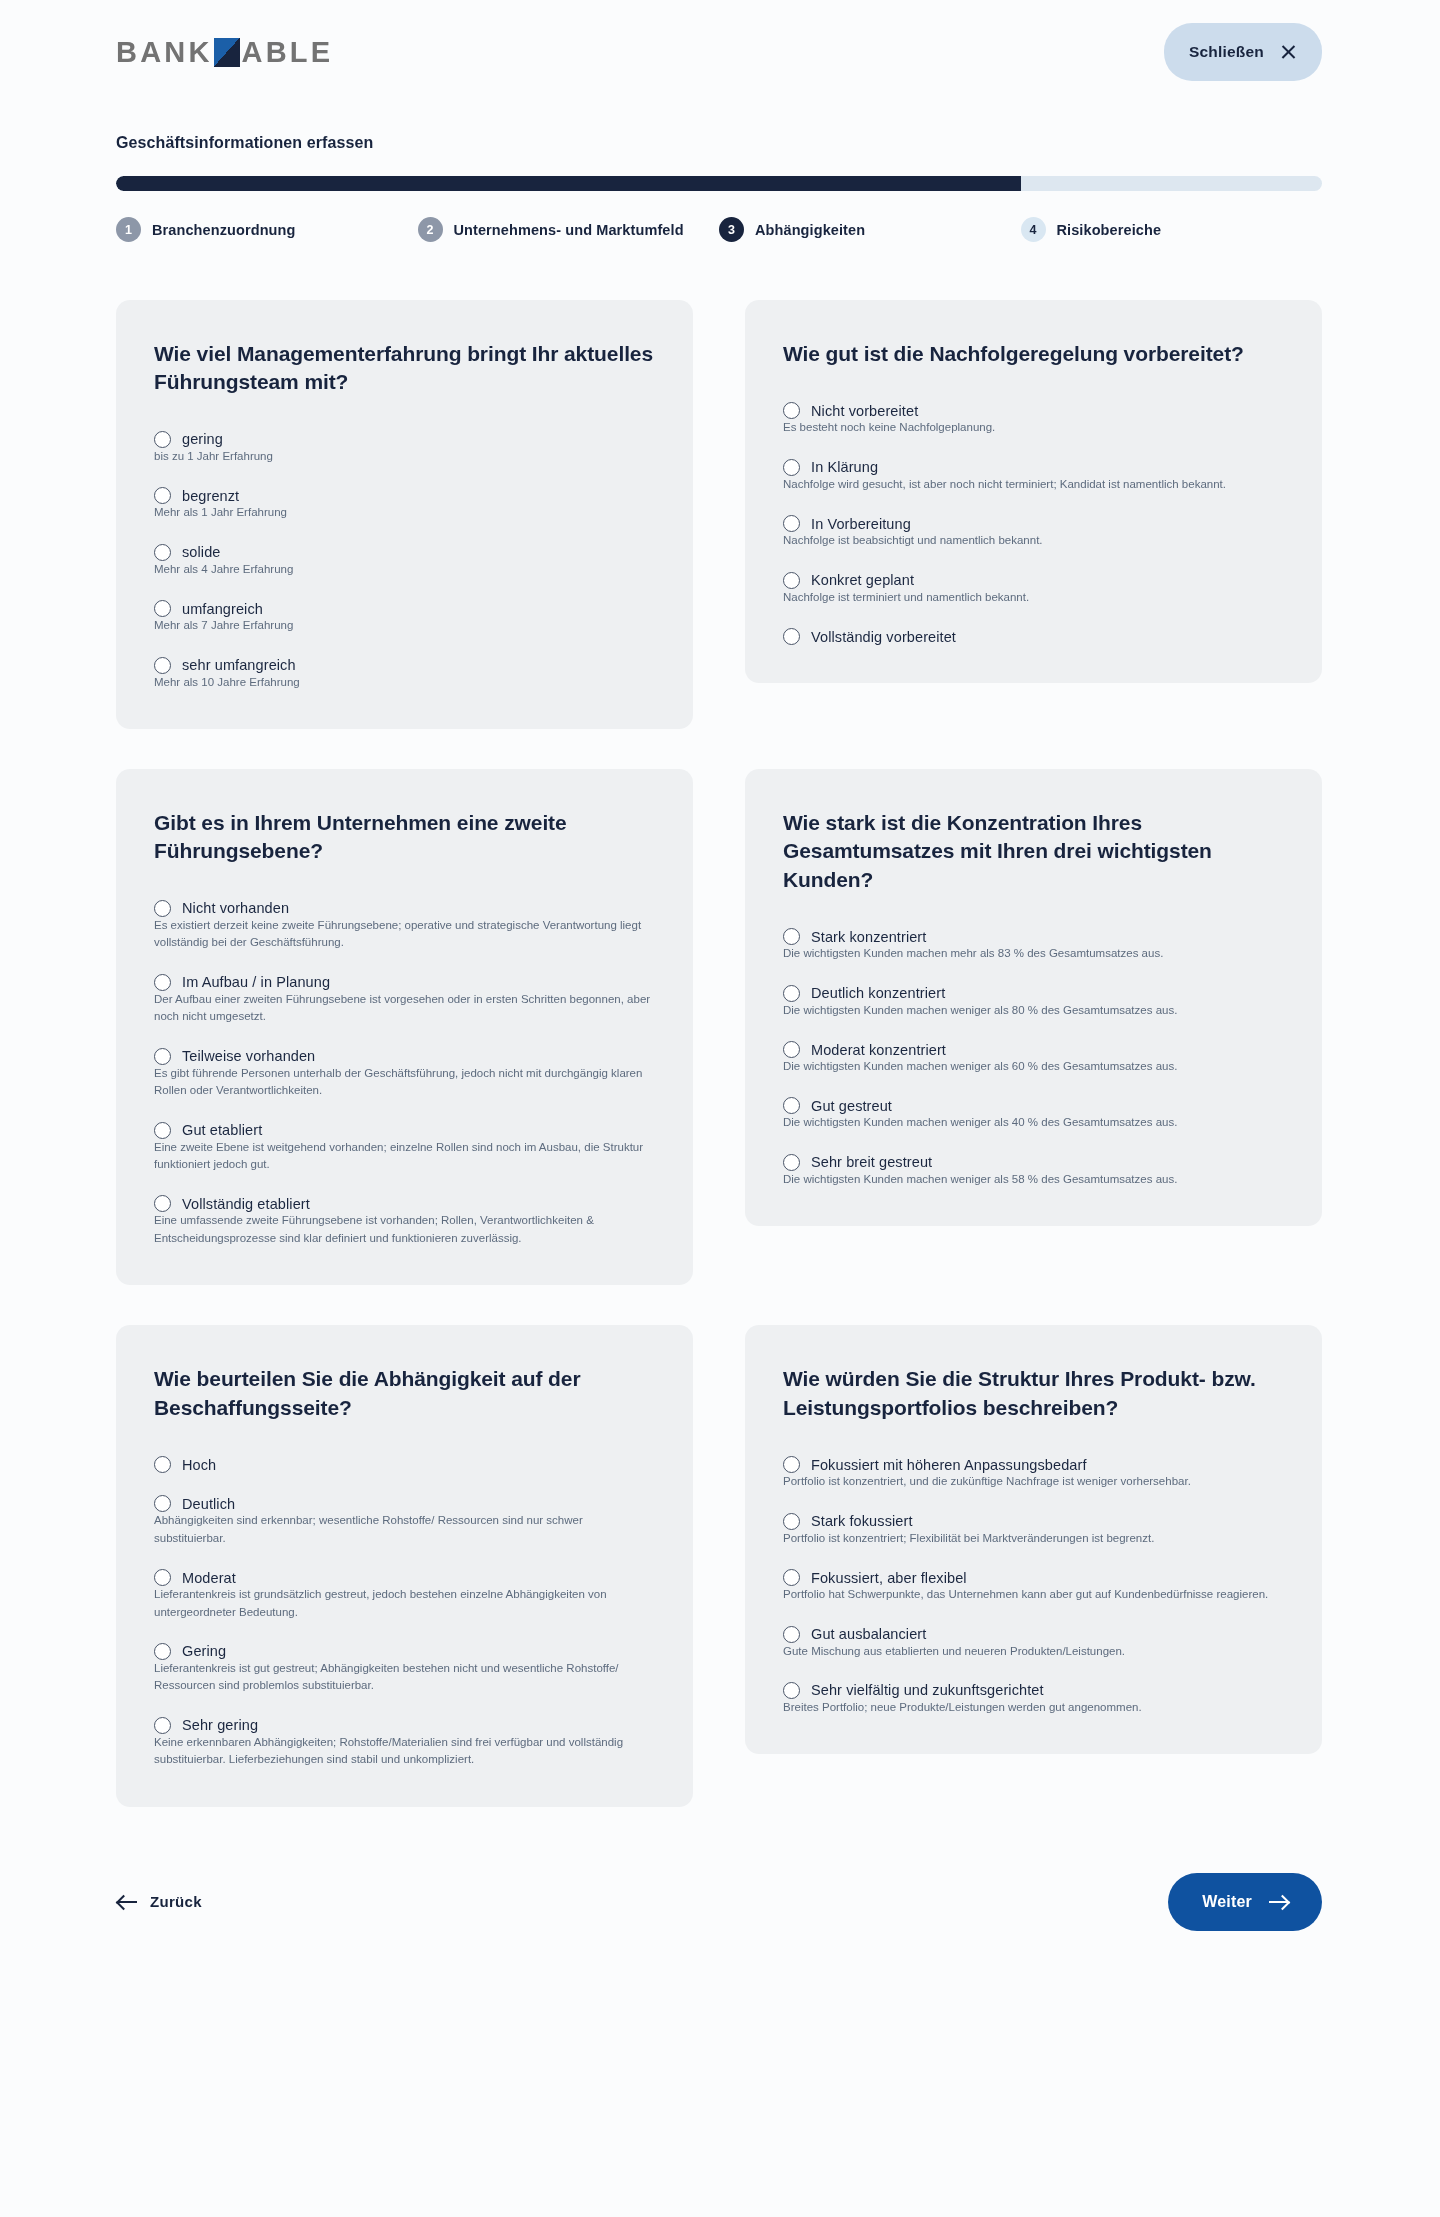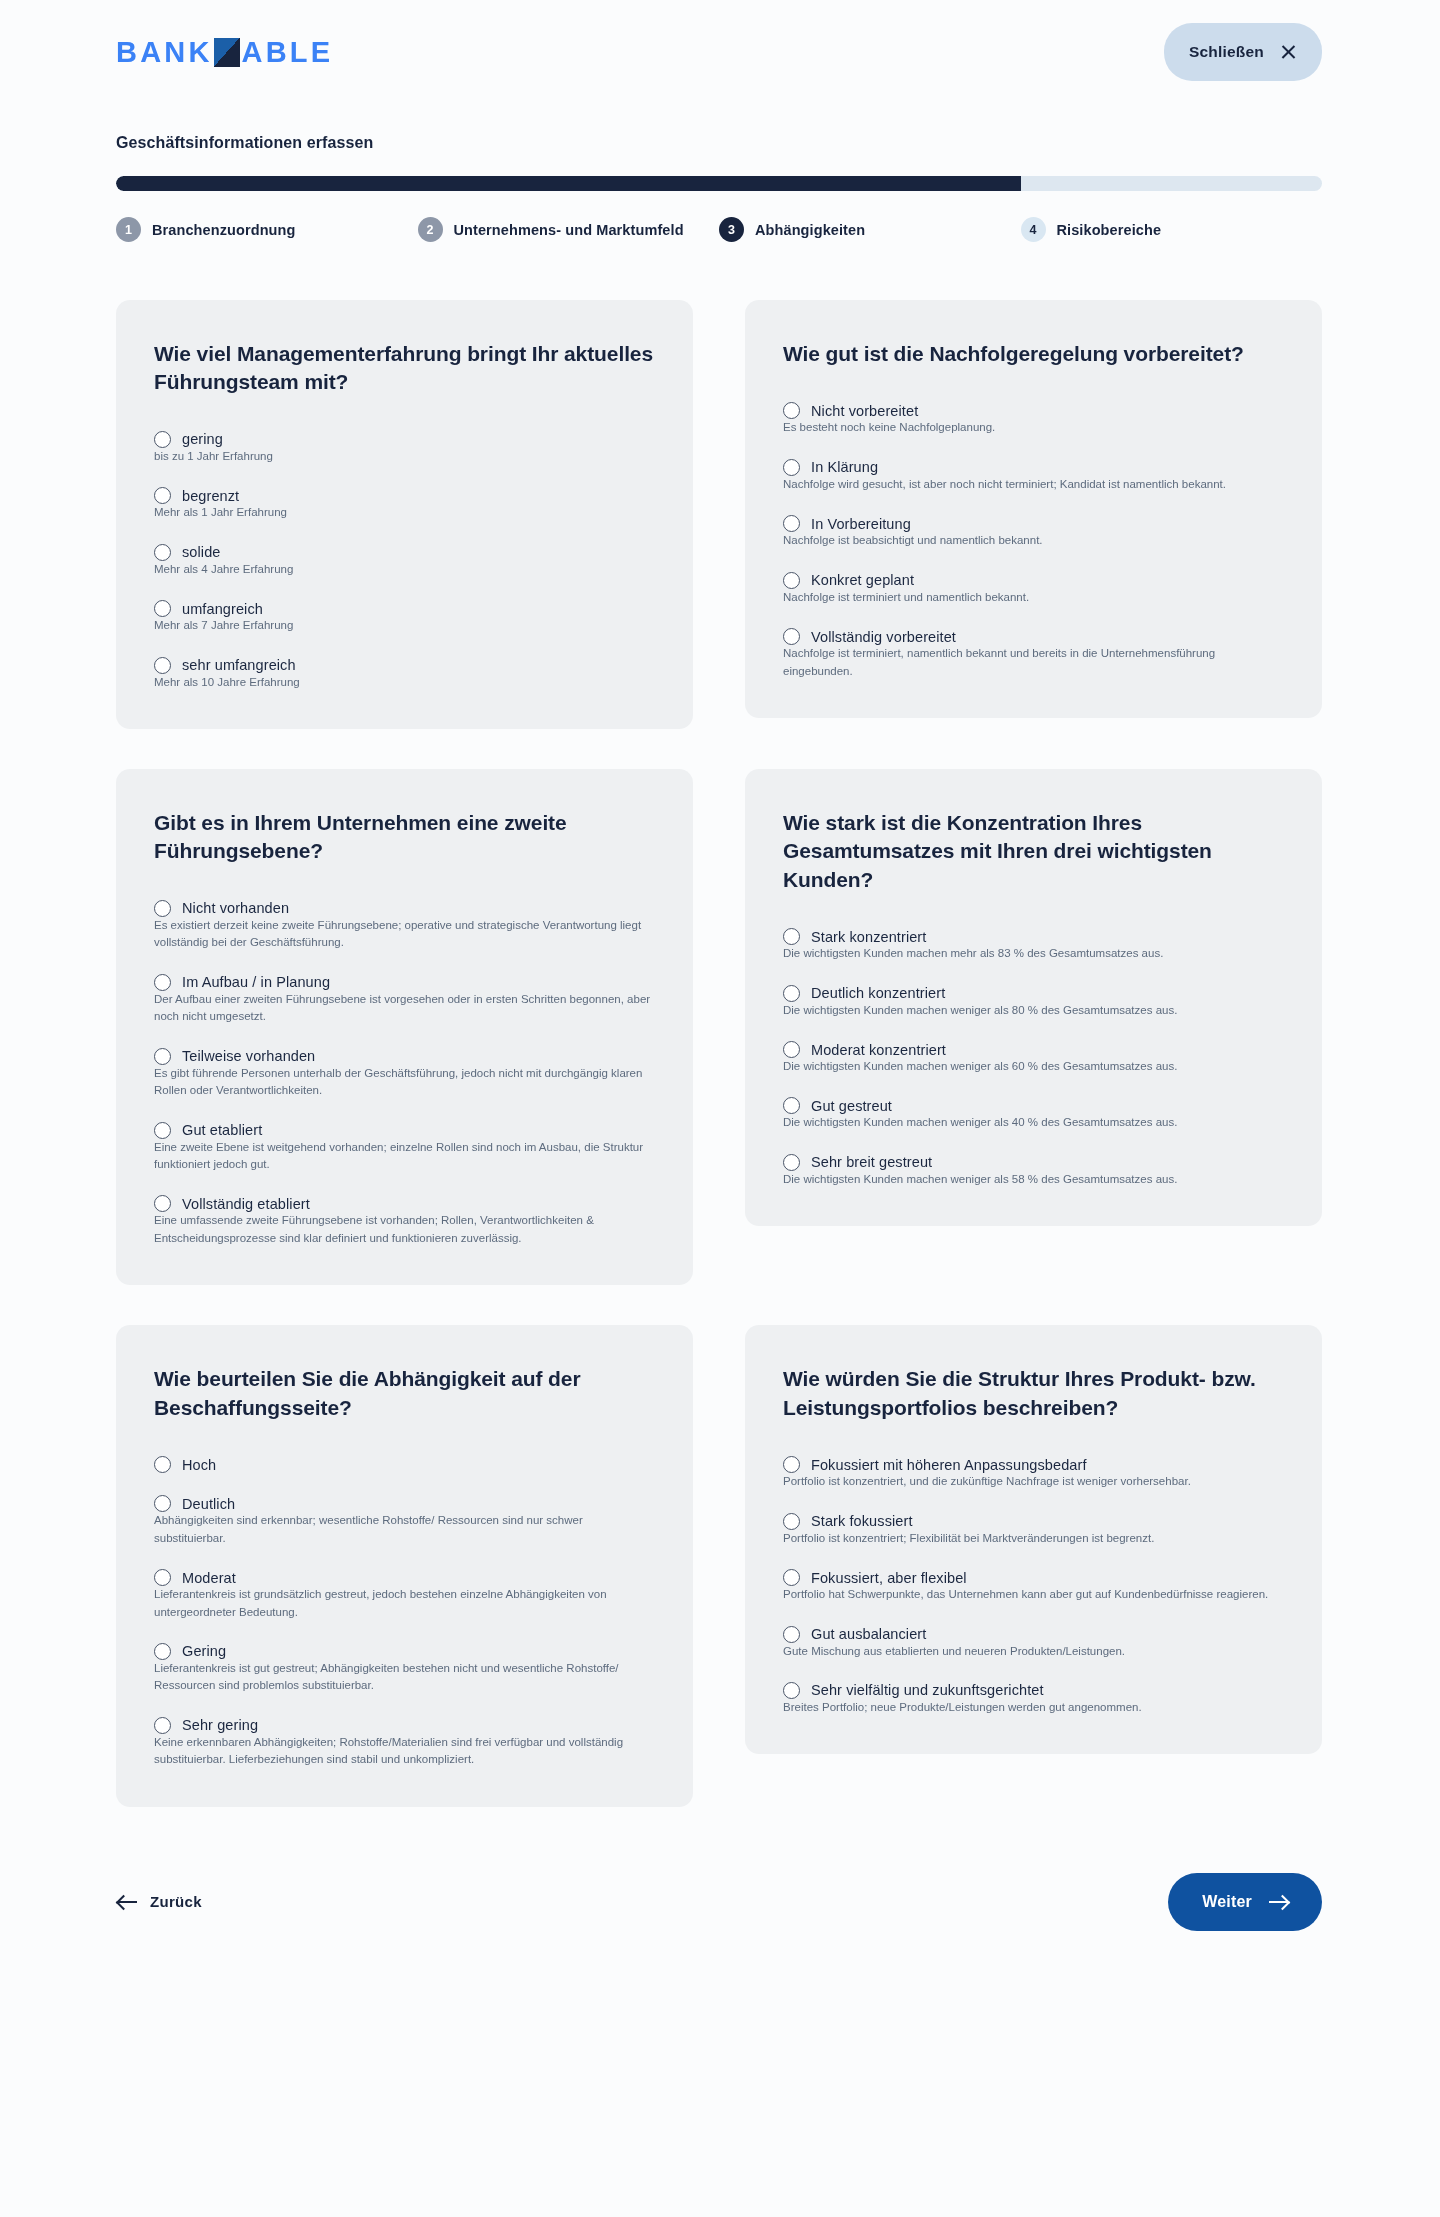--- a/index.html
+++ b/index.html
@@ -27,21 +27,21 @@
     justify-content: space-between;
     padding: 0 118px 0 116px;
   }
 
   .logo {
     display: flex;
     align-items: center;
     font-size: 29px;
     font-weight: bold;
     letter-spacing: 3.2px;
-    color: #3b82f6;
+    color: #737373;
     user-select: none;
   }
   .logo-n {
     display: inline-block;
     width: 26px;
     height: 29px;
     position: relative;
     margin: 0 2px 0 1px;
     overflow: hidden;
   }
@@ -379,21 +379,20 @@
           <span class="radio"></span>
           <span class="option-label">Konkret geplant</span>
         </div>
         <div class="option-desc">Nachfolge ist terminiert und namentlich bekannt.</div>
       </div>
       <div class="option">
         <div class="option-head">
           <span class="radio"></span>
           <span class="option-label">Vollständig vorbereitet</span>
         </div>
-        <div class="option-desc">Nachfolge ist terminiert, namentlich bekannt und bereits in die Unternehmensführung eingebunden.</div>
       </div>
     </div>
     <div class="card">
       <div class="card-question">Gibt es in Ihrem Unternehmen eine zweite Führungsebene?</div>
       <div class="option">
         <div class="option-head">
           <span class="radio"></span>
           <span class="option-label">Nicht vorhanden</span>
         </div>
         <div class="option-desc">Es existiert derzeit keine zweite Führungsebene; operative und strategische Verantwortung liegt vollständig bei der Geschäftsführung.</div>

